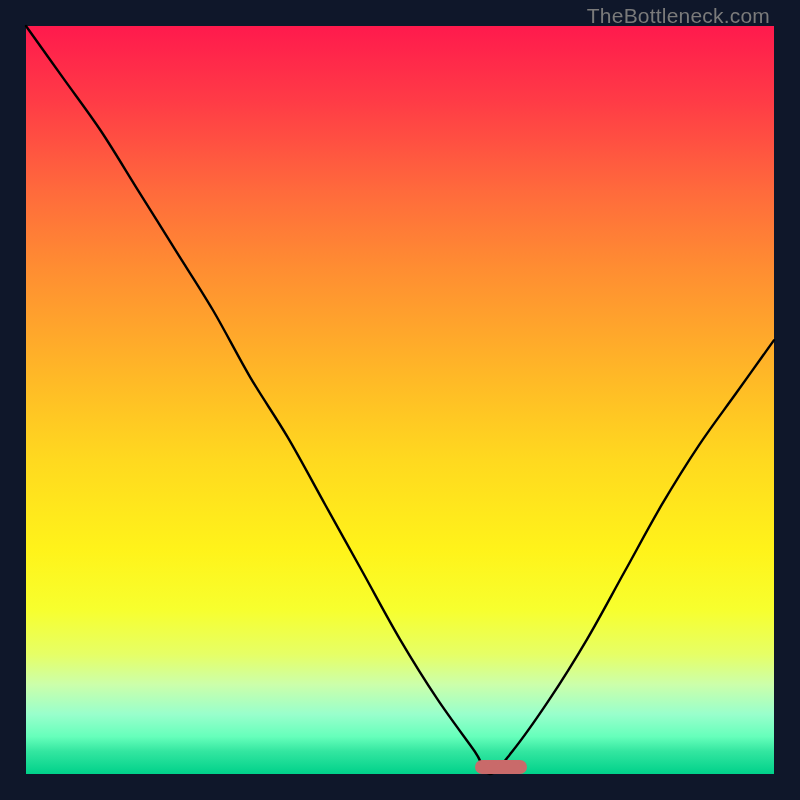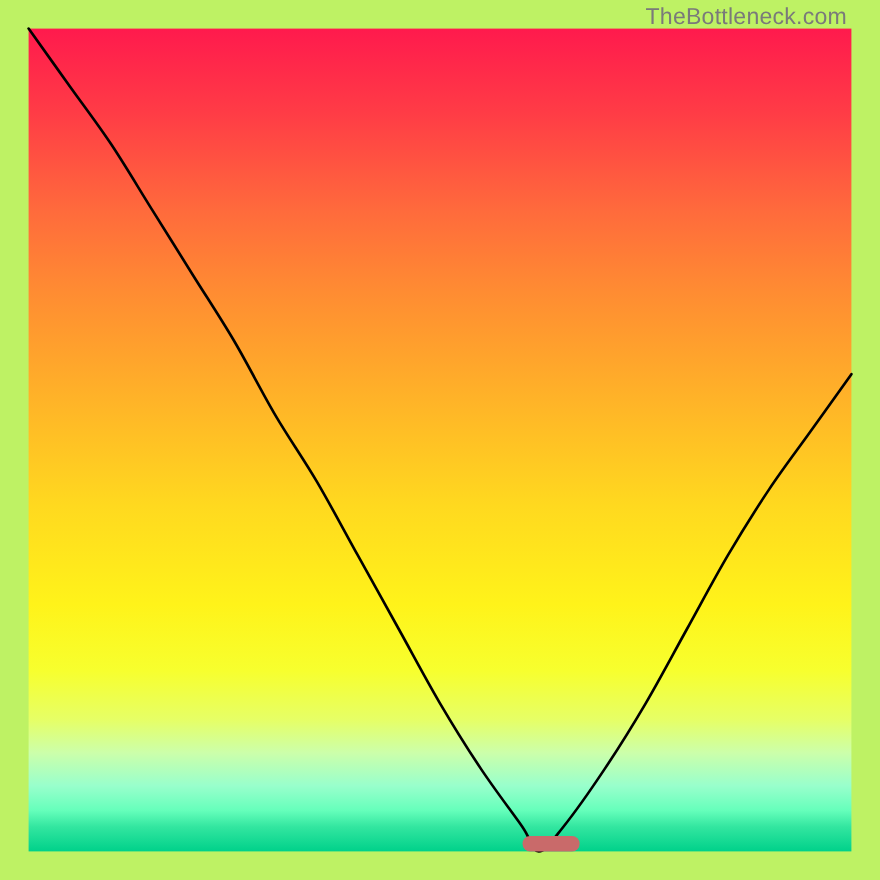--- a/index.html
+++ b/index.html
@@ -7,21 +7,21 @@
     padding: 0;
     width: 800px;
     height: 800px;
     background: #000;
     overflow: hidden;
   }
   .frame {
     position: relative;
     width: 800px;
     height: 800px;
-    background: #bef264;
+    background: #0f172a;
   }
   .plot-area {
     position: absolute;
     left: 26px;
     top: 26px;
     width: 748px;
     height: 748px;
     background: linear-gradient(
       to bottom,
       #ff1a4d 0%,

